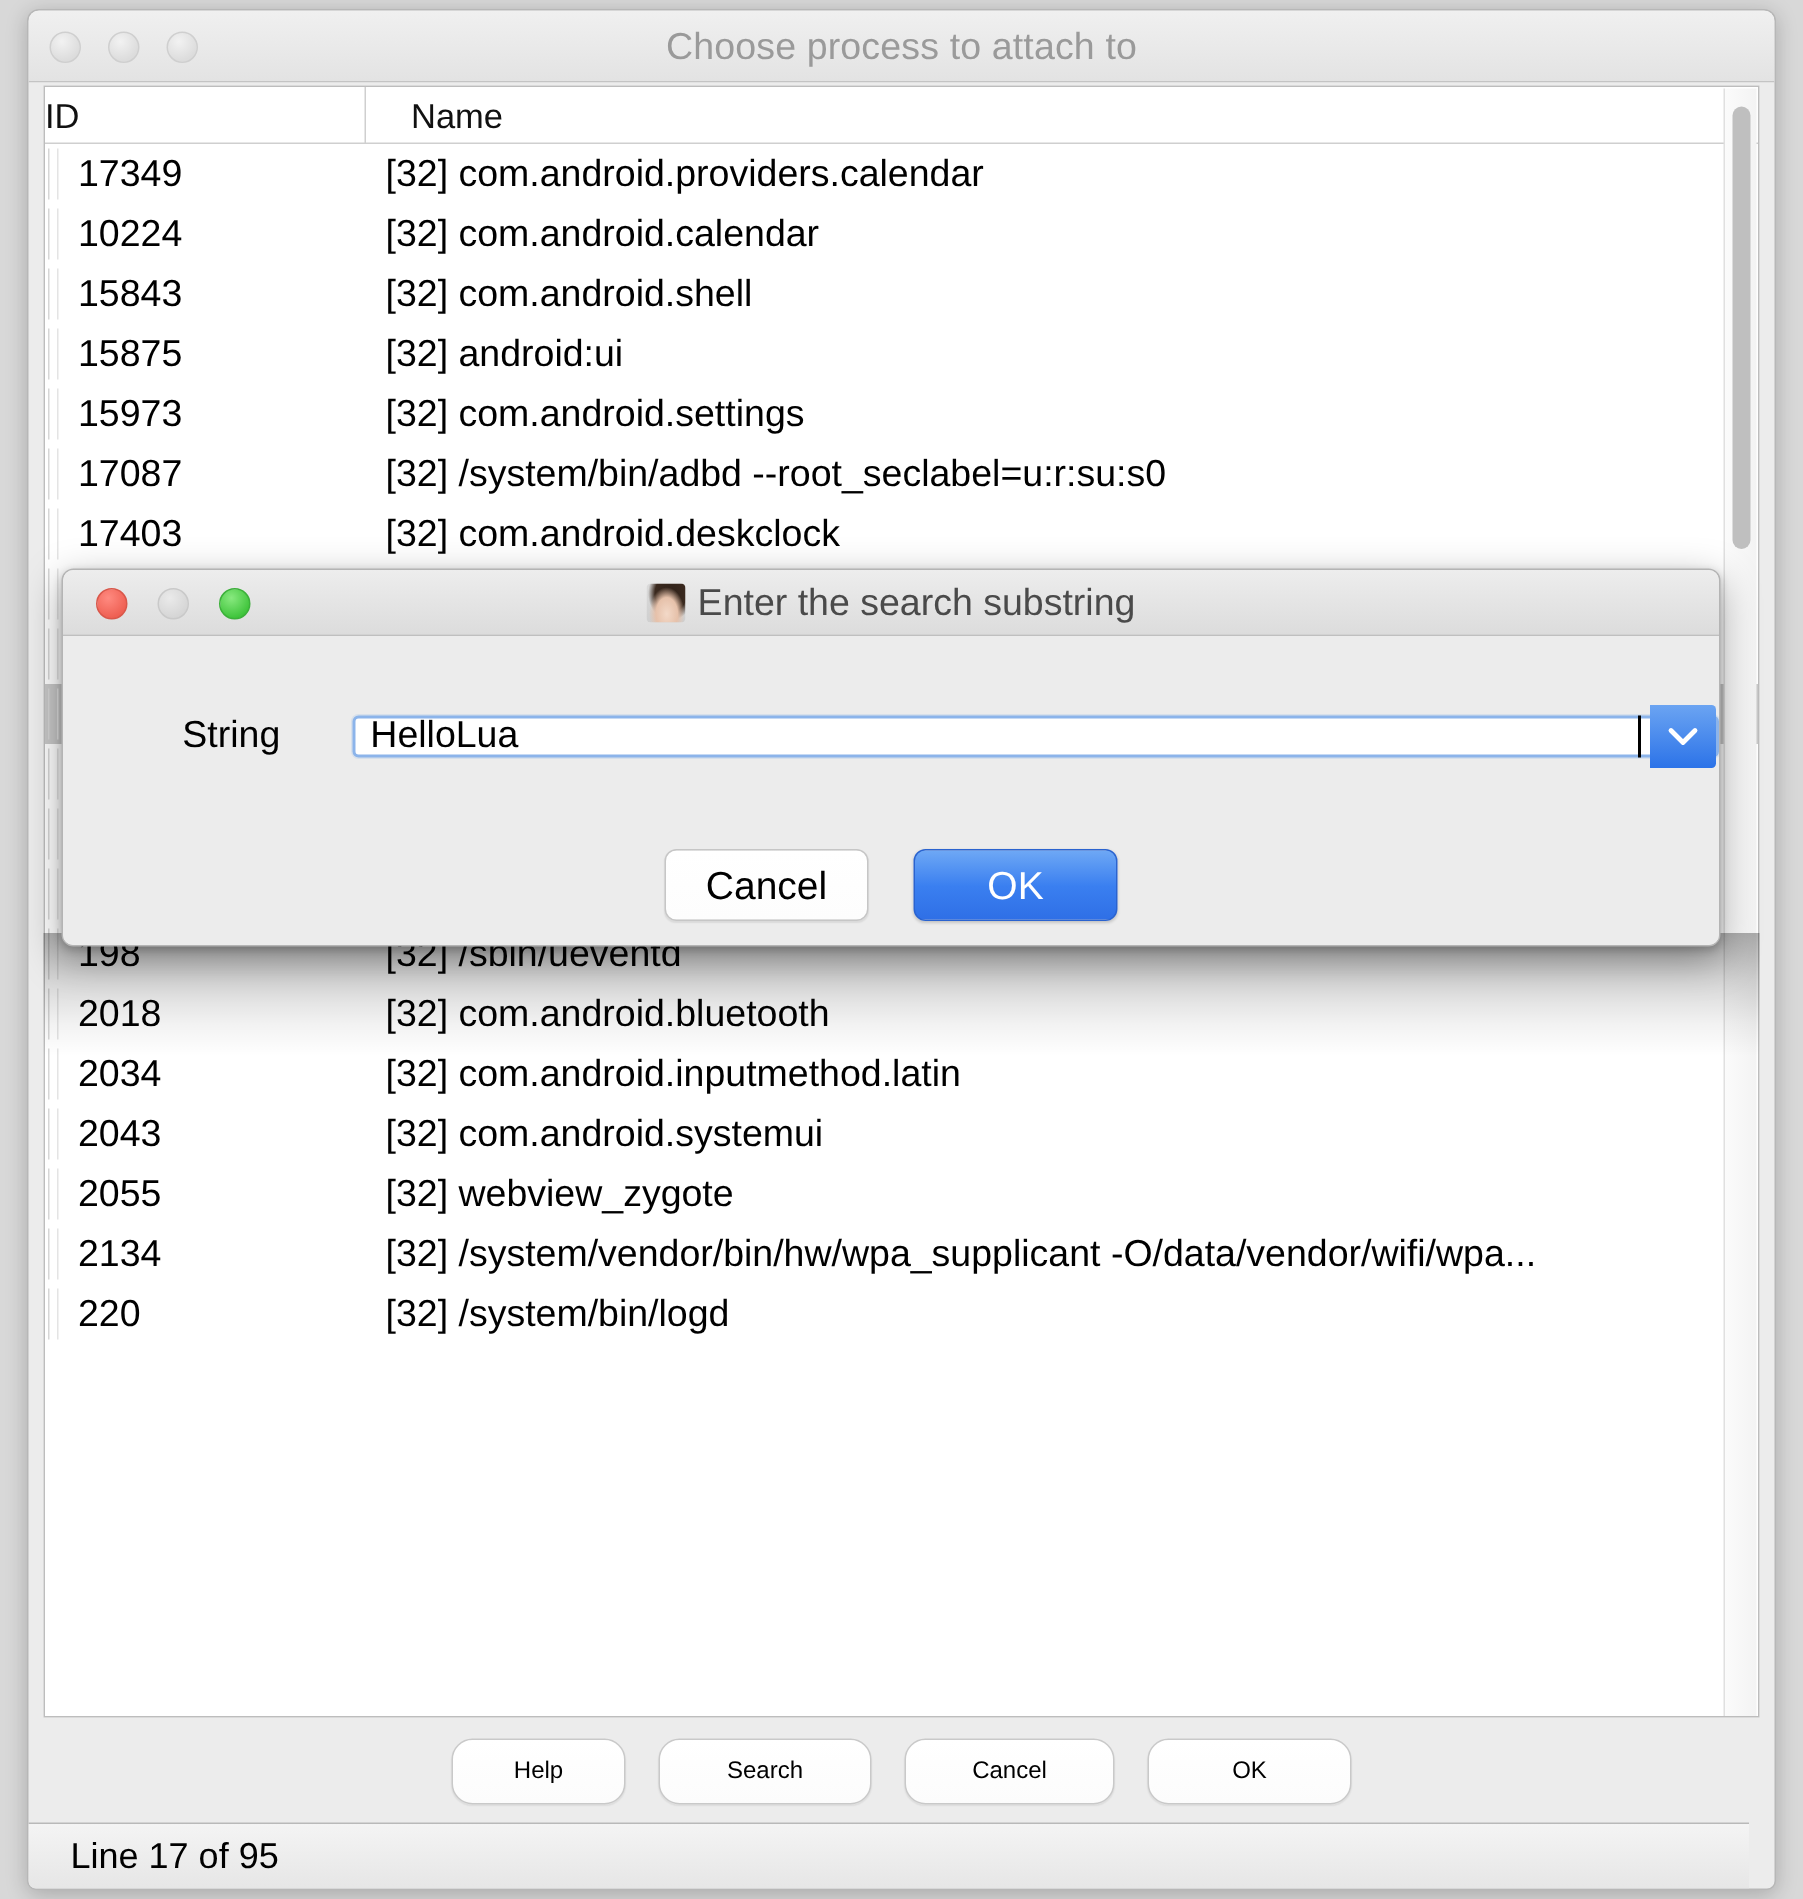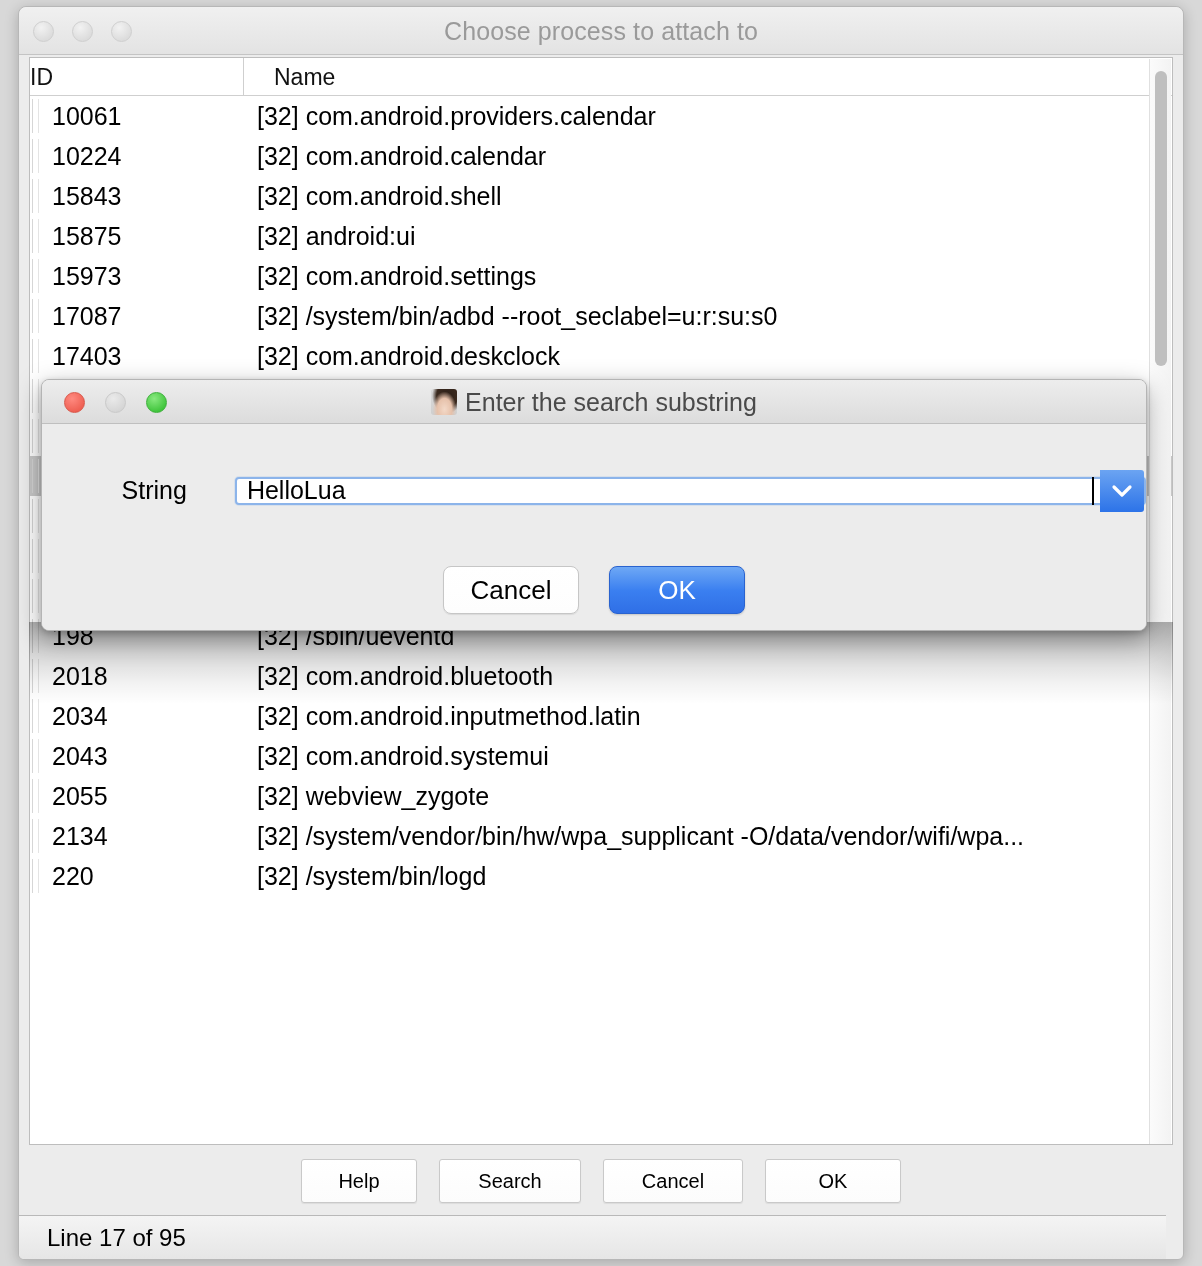--- a/index.html
+++ b/index.html
@@ -112,22 +112,22 @@
 
   
   .btnbar {
     position: absolute; left: 0; right: 0; top: 1152px;
     height: 58px; display: flex; justify-content: center;
     align-items: flex-start; gap: 22px;
   }
   .btn {
     min-width: 118px; height: 44px;
     background: linear-gradient(to bottom, #ffffff, #fcfcfc);
-    border: 1px solid #c9c9c9; border-radius: 3px;
-    font-size: 20px; color: #000;
+    border: 1px solid #c9c9c9; border-radius: 14px;
+    font-size: 16px; color: #000;
     display: flex; align-items: center; justify-content: center;
     font-family: "Liberation Sans", sans-serif;
     box-shadow: 0 1px 1px rgba(0,0,0,0.07);
     cursor: default; padding: 0 20px;
   }
   .btn.help   { min-width: 116px; }
   .btn.search { min-width: 142px; }
   .btn.cancel { min-width: 140px; }
   .btn.ok     { min-width: 136px; }
 
@@ -251,21 +251,21 @@
     <div class="win-title">Choose process to attach to</div>
   </div>
 
   <div class="table-wrap">
     <div class="thead">
       <div class="th id">ID</div>
       <div class="th name">Name</div>
     </div>
     <div class="tbody" id="tbody">
         <div class="row">
-          <div class="cell-id">10061</div>
+          <div class="cell-id">17349</div>
           <div class="cell-name">[32] com.android.providers.calendar</div>
         </div>
         <div class="row">
           <div class="cell-id">10224</div>
           <div class="cell-name">[32] com.android.calendar</div>
         </div>
         <div class="row">
           <div class="cell-id">15843</div>
           <div class="cell-name">[32] com.android.shell</div>
         </div>

